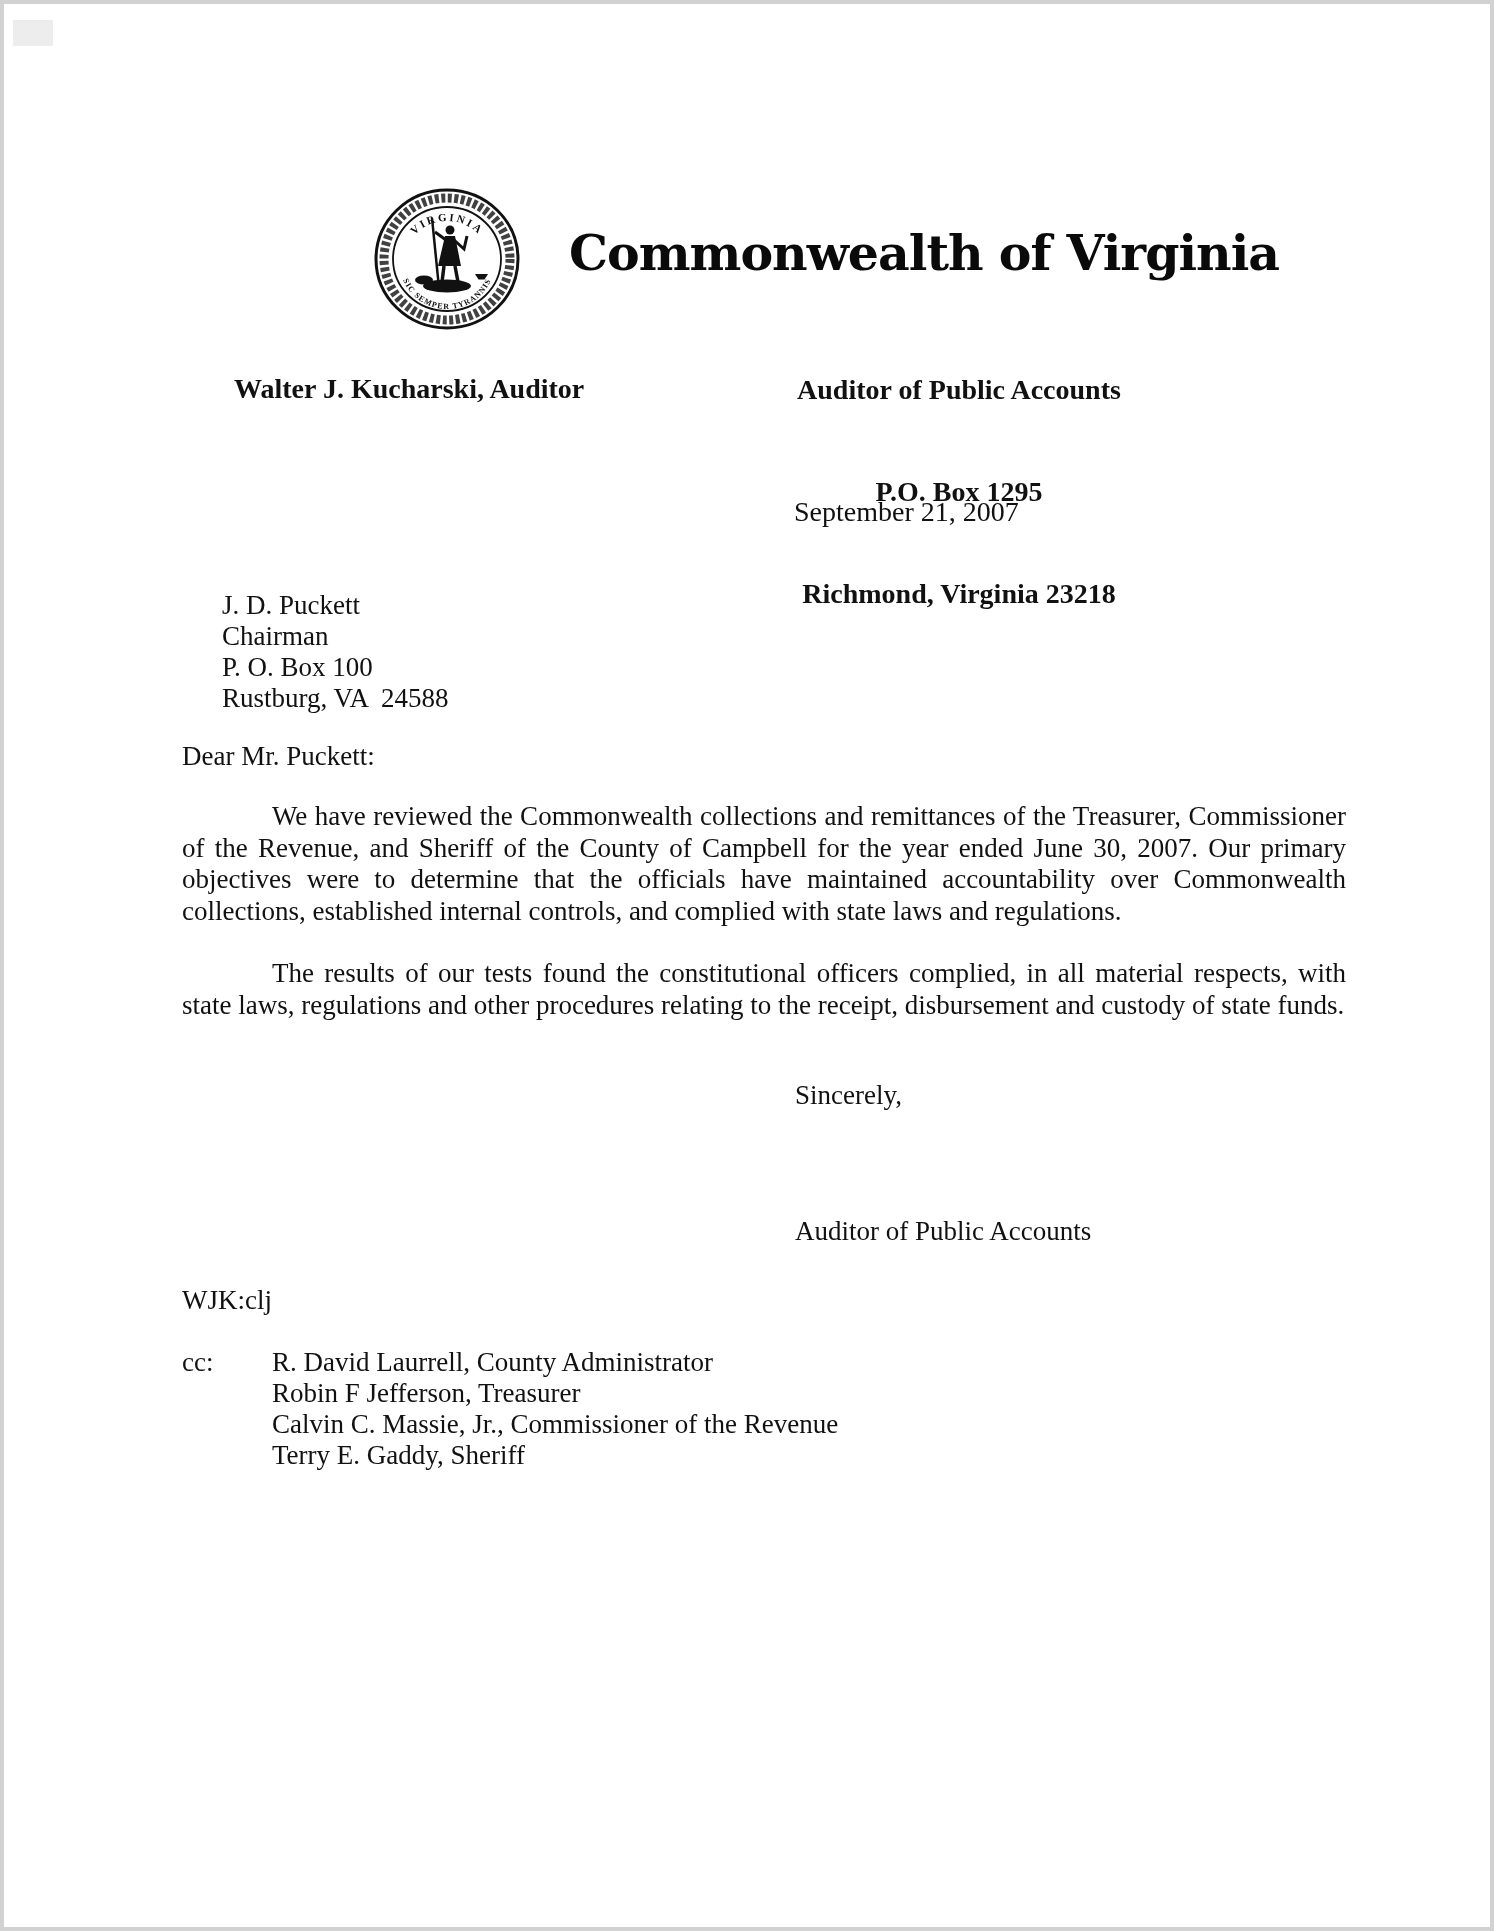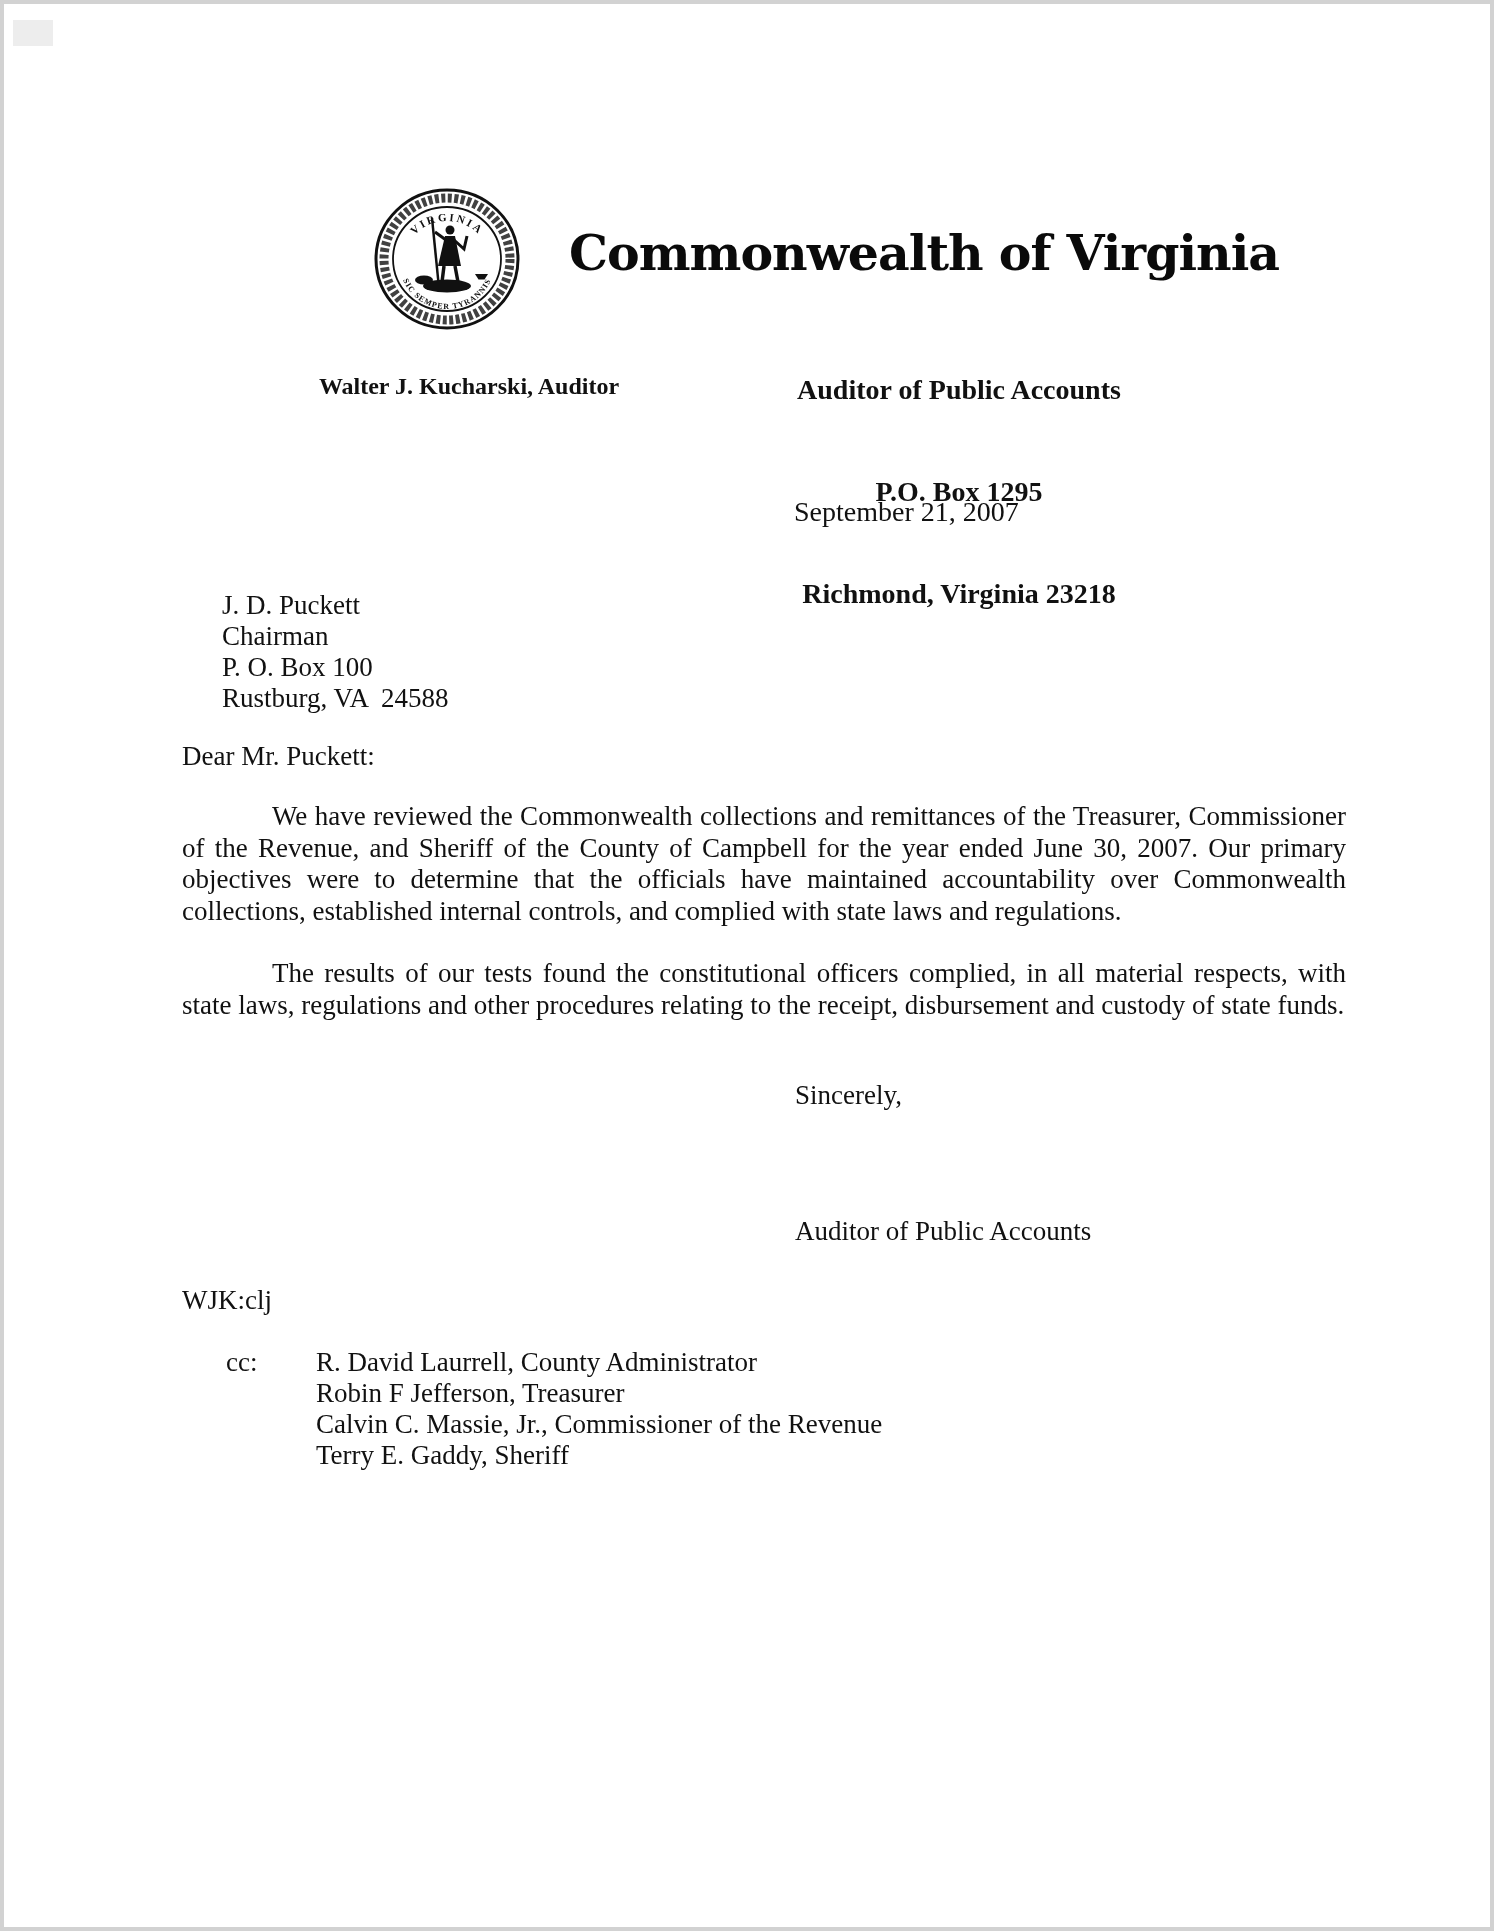--- a/index.html
+++ b/index.html
@@ -39,23 +39,22 @@
   .office-block {
     position: absolute; left: 640px; top: 301px; width: 630px;
     text-align: center;
     font-weight: bold;
     font-size: 28px;
     line-height: 34px;
     white-space: pre;
   }
   .auditor-name {
     position: absolute; left: 230px; top: 369px; width: 470px;
-    text-align: center;
     font-weight: bold;
-    font-size: 24px;
+    font-size: 28px;
     white-space: nowrap;
   }
   
   .date-line {
     position: absolute; left: 790px; top: 492px;
     font-size: 28px;
   }
   .recipient {
     position: absolute; left: 178px; top: 586px;
     font-size: 27px; line-height: 31px; margin-left: 40px;
@@ -79,21 +78,21 @@
     position: absolute; left: 791px; top: 1212px;
     font-size: 27px;
   }
   .ref-initials {
     position: absolute; left: 178px; top: 1281px;
     font-size: 27px;
   }
   .cc-block {
     position: absolute; left: 178px; top: 1343px;
     display: flex;
-    font-size: 27px; line-height: 31px; margin-left: 44px;
+    font-size: 27px; line-height: 31px;
   }
   .cc-label { width: 90px; }
   .cc-list div { white-space: nowrap; }
 </style>
 </head>
 <body>
 
 <div class="page">
 
   <div class="scan-artifact"></div>

